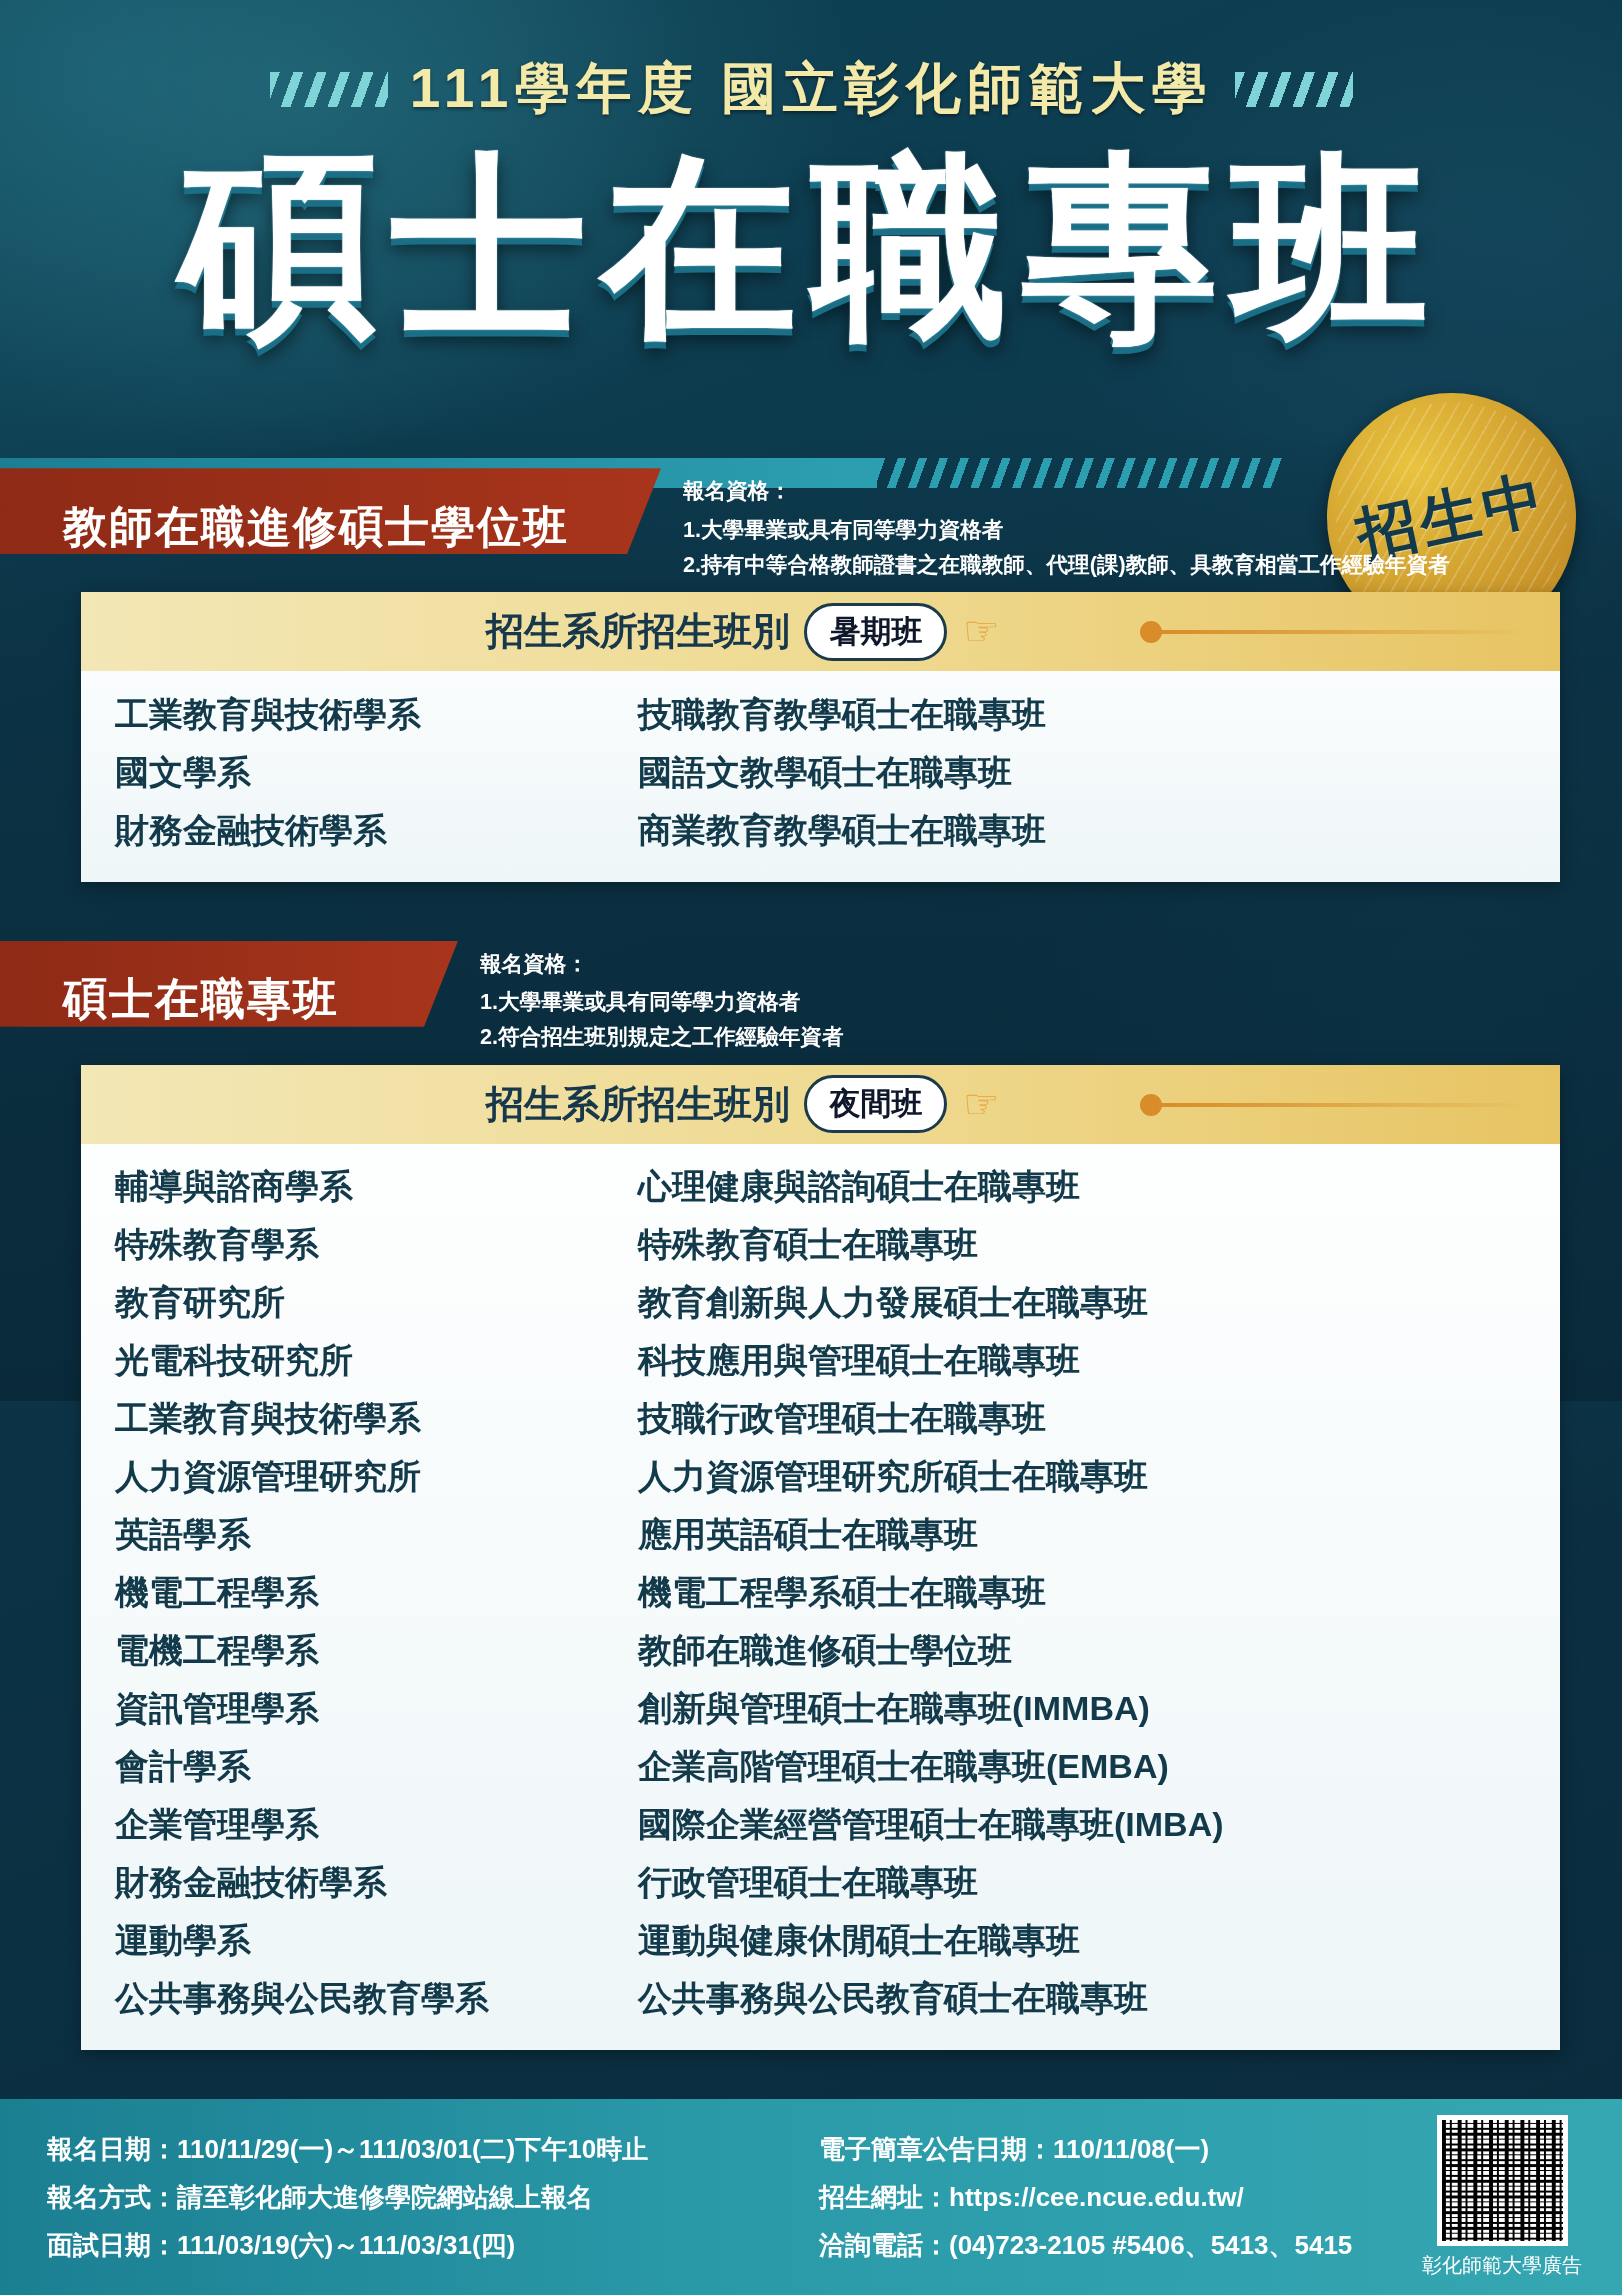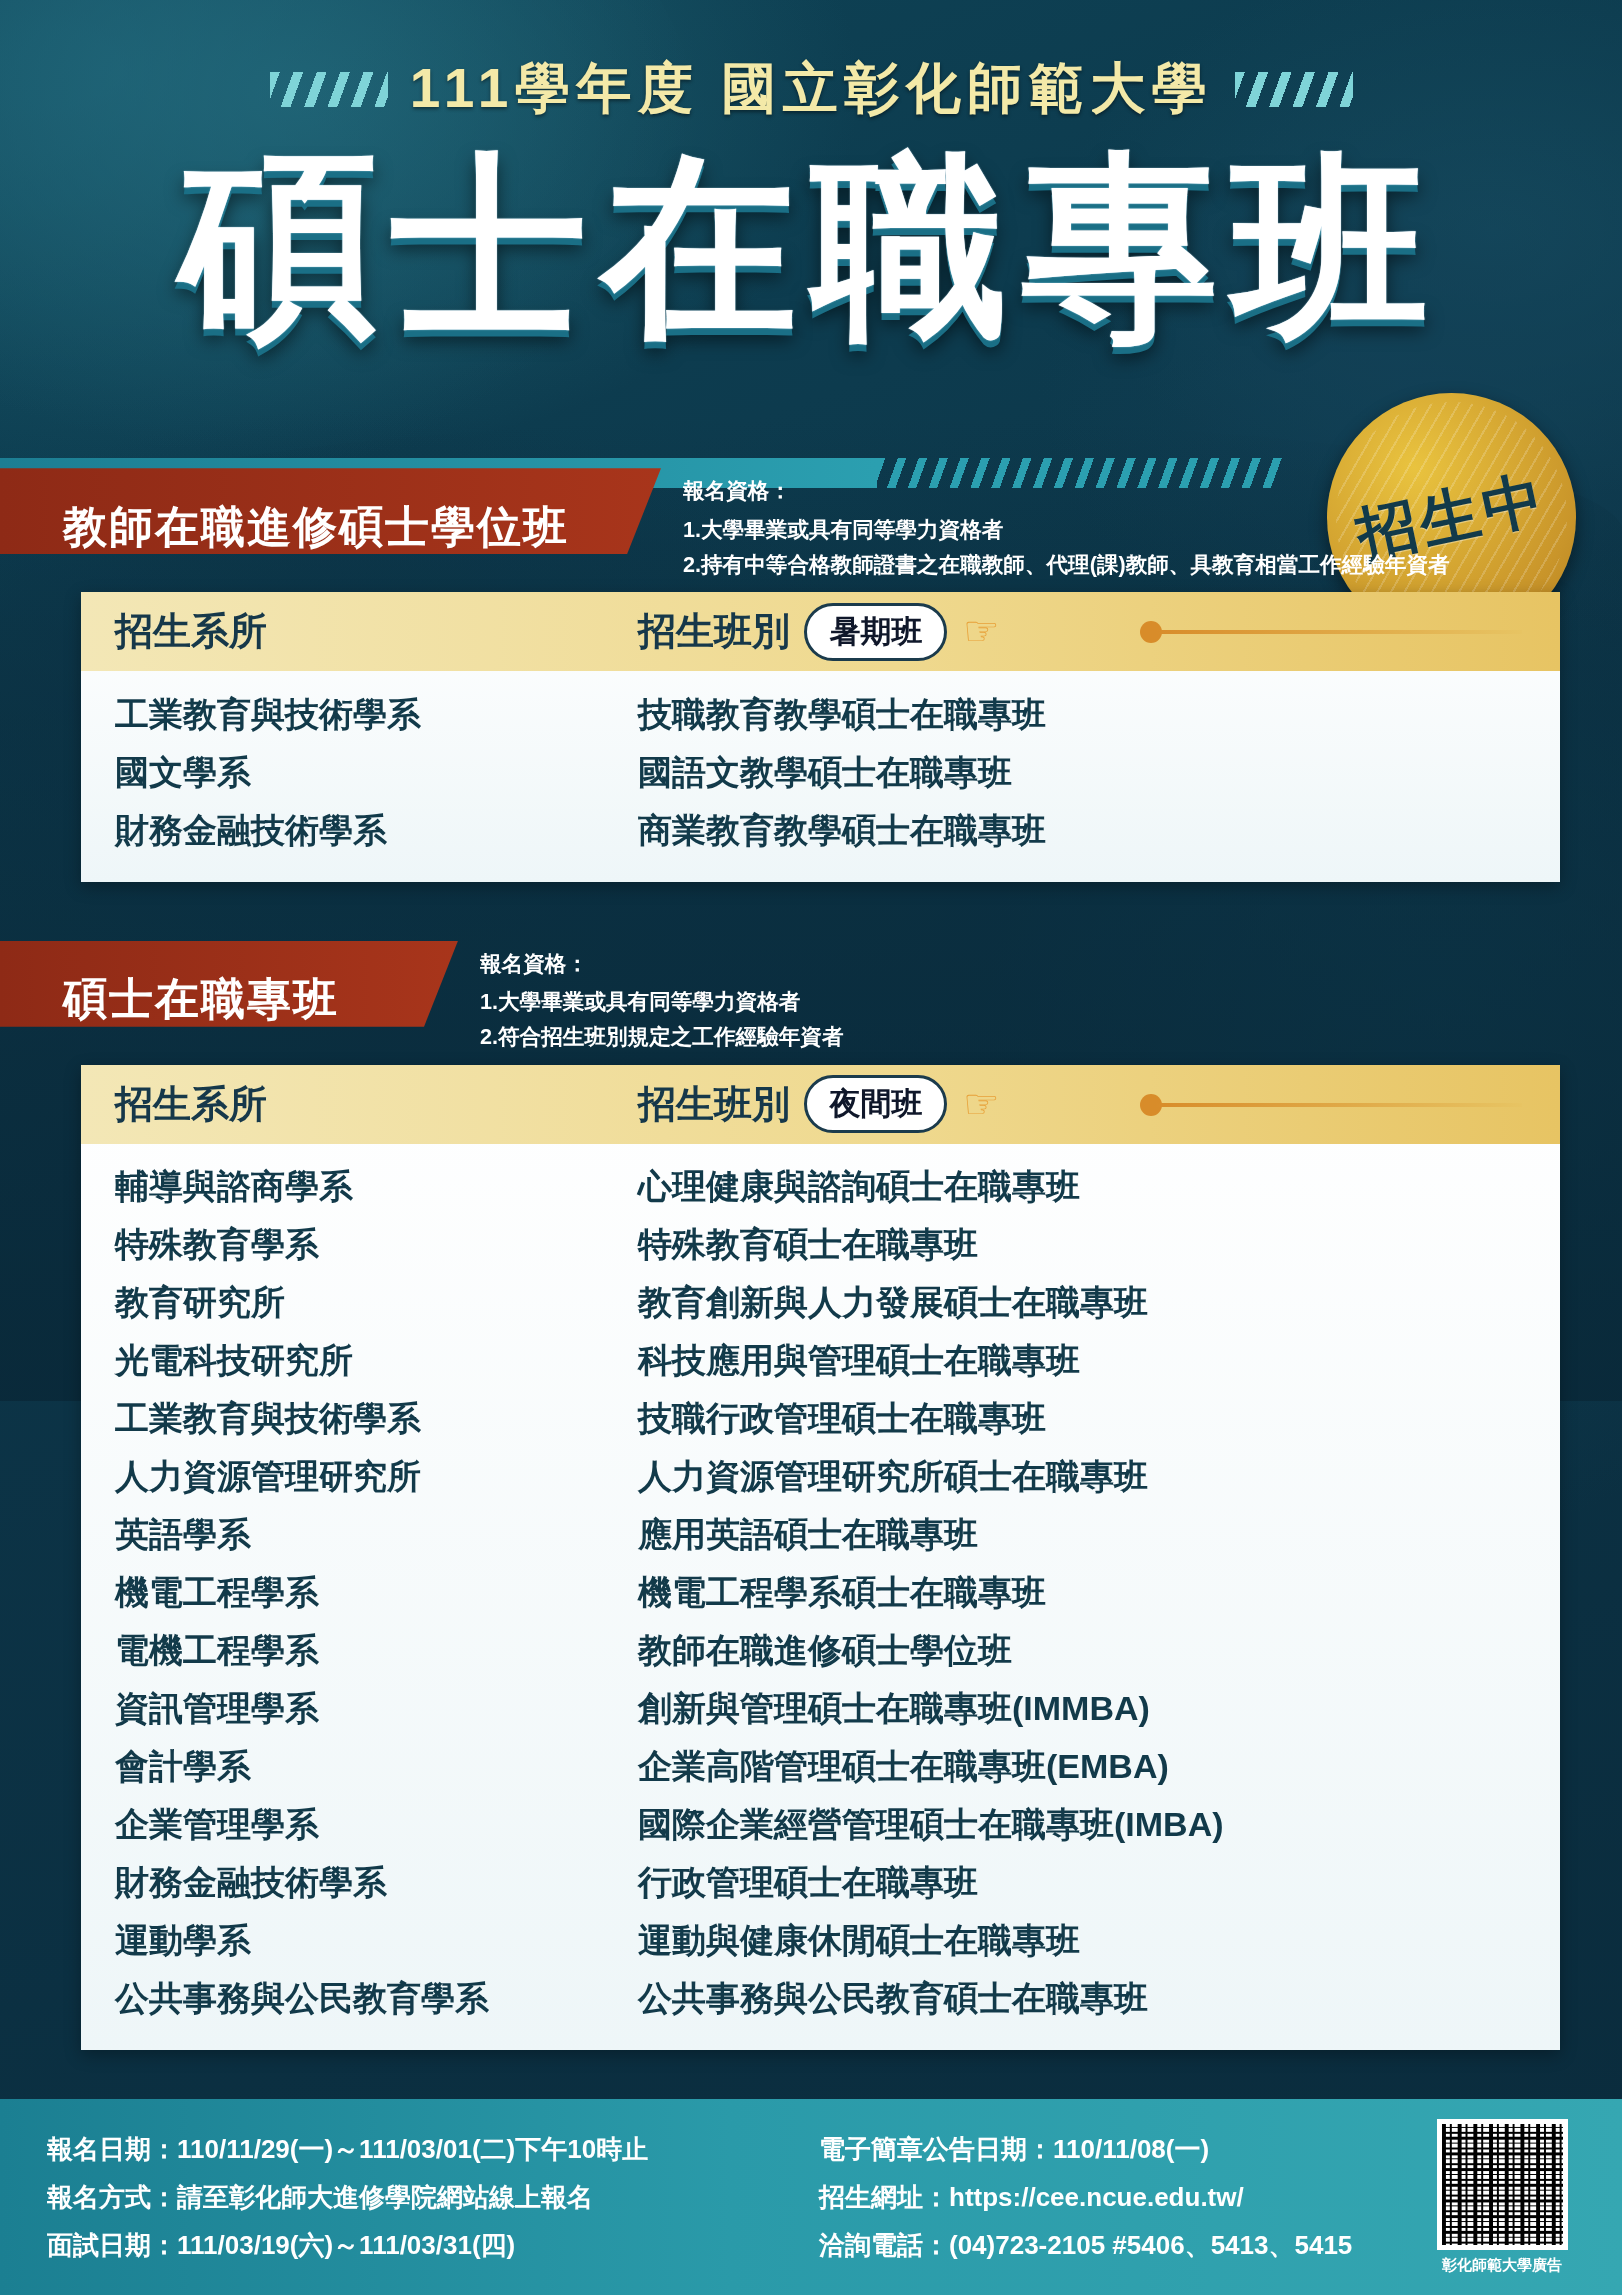--- a/index.html
+++ b/index.html
@@ -188,21 +188,21 @@
   }
   .table-head {
     position: relative;
     height: 79px;
     background: linear-gradient(90deg, #f3e7b6 0%, #efd98f 55%, #e7c463 100%);
     display: flex;
     align-items: center;
     padding-left: 34px;
   }
   .th { font-size: 38px; font-weight: bold; color: #16384a; white-space: nowrap; }
-  .th.col1 { width: 523px; }
+  .th.col1 { width: 523px; text-align: right; }
   .pill {
     margin-left: 14.4px;
     padding: 5.2px 22px;
     border: 3.3px solid #1b3b4c;
     border-radius: 30px;
     background: #ffffff;
     font-size: 31px;
     font-weight: bold;
     color: #0f172a;
     white-space: nowrap;
@@ -273,21 +273,21 @@
     width: 131px;
     height: 131px;
     margin: 0 auto 5.2px auto;
     background-color: #ffffff;
     background-image:
       linear-gradient(90deg, #000 25%, transparent 25%, transparent 50%, #000 50%, #000 62%, transparent 62%),
       linear-gradient(0deg, #000 18%, transparent 18%, transparent 38%, #000 38%, #000 52%, transparent 52%, transparent 72%, #000 72%, #000 84%, transparent 84%);
     background-size: 15.7px 15.7px, 15.7px 15.7px;
     border: 5.2px solid #ffffff;
   }
-  .qr-caption { font-size: 15px; font-weight: bold; white-space: nowrap; }
+  .qr-caption { font-size: 20px; font-weight: normal; white-space: nowrap; }
 </style>
 </head>
 <body>
 
 <div class="poster">
   <div class="blob blob1"></div>
   <div class="blob blob2"></div>
   <div class="blob blob3"></div>
   <div class="blob blob4"></div>
   <div class="wave"></div>

